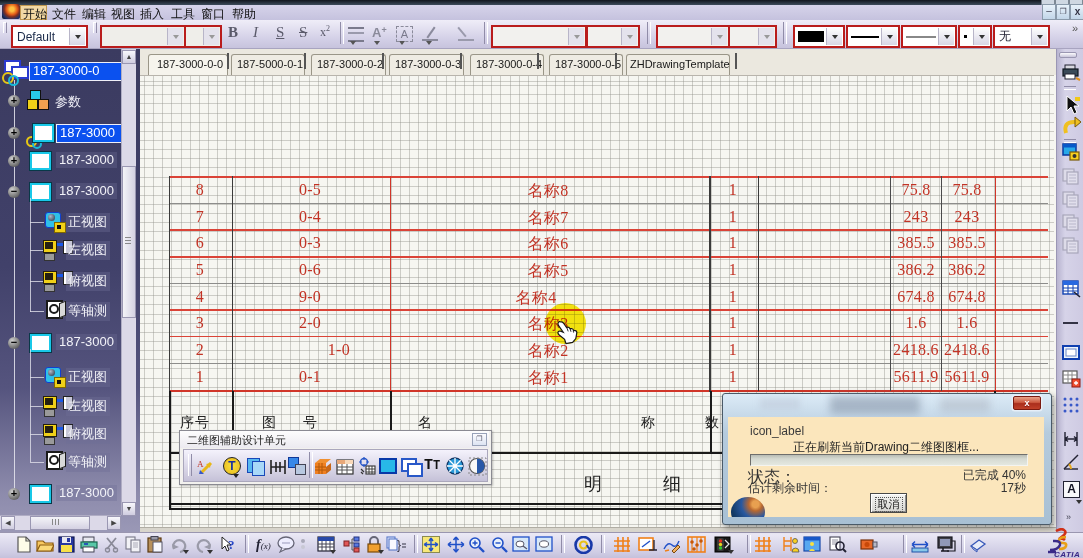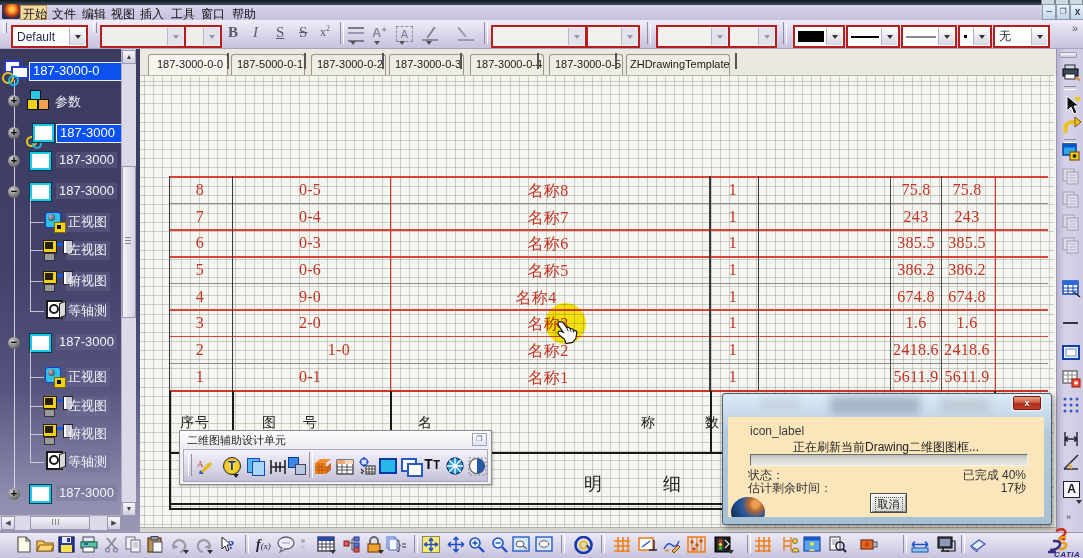--- a/index.html
+++ b/index.html
@@ -719,21 +719,21 @@
 <div id="dlg" style="position:absolute;left:0;top:0">
 <div class="a" style="left:722px;top:393px;width:328px;height:130px;background:linear-gradient(180deg,#dcebf7,#b5cbdd 30%,#a8c0d4);border:1px solid #4a5a68;border-radius:3px;box-shadow:2px 3px 6px rgba(0,0,0,0.4)"></div>
 <div class="a" style="left:830px;top:396px;width:90px;height:18px;background:rgba(108,118,140,0.42);filter:blur(4px)"></div>
 <div class="a" style="left:940px;top:398px;width:50px;height:14px;background:rgba(150,150,160,0.3);filter:blur(4px)"></div>
 <div class="a" style="left:760px;top:398px;width:40px;height:12px;background:rgba(190,200,215,0.5);filter:blur(3px)"></div>
 <div class="a" style="left:1013px;top:396px;width:26px;height:12px;background:linear-gradient(180deg,#e8a288,#cc5a40 45%,#aa2e1c 55%,#c04028);border:1px solid #7a1a10;border-radius:2px;box-shadow:0 0 0 1.5px rgba(235,242,250,0.85);color:#fff;font-size:9px;font-weight:bold;text-align:center;line-height:12px;text-shadow:0 1px 1px #801510">x</div>
 <div class="a" style="left:728px;top:417px;width:316px;height:100px;background:#fbe6bc"></div>
 <div class="a" style="left:750px;top:424px;font-size:12px;color:#3a3a3a">icon_label</div>
 <div class="a" style="left:728px;top:439px;width:316px;text-align:center;font-size:12px;color:#222">正在刷新当前Drawing二维图图框...</div>
 <div class="a" style="left:750px;top:454px;width:276px;height:10px;background:linear-gradient(180deg,#b8bcb4,#d6dad2 40%,#e4e8e0);border-top:1.5px solid #6e6e6c;border-left:1.5px solid #6e6e6c;border-bottom:1.5px solid #f4f4f0;border-right:1.5px solid #f4f4f0"></div>
-<div class="a" style="left:748px;top:467px;font-size:12px;color:#333;white-space:nowrap">状态：</div>
+<div class="a" style="left:748px;top:467px;font-size:16px;color:#333;white-space:nowrap">状态：</div>
 <div class="a" style="left:926px;top:467px;width:100px;text-align:right;font-size:12px;color:#333;white-space:nowrap">已完成 40%</div>
 <div class="a" style="left:748px;top:480px;font-size:12px;color:#333;white-space:nowrap">估计剩余时间：</div>
 <div class="a" style="left:926px;top:480px;width:100px;text-align:right;font-size:12px;color:#333">17秒</div>
 <div class="a" style="left:870px;top:493px;width:37px;height:20px;background:linear-gradient(180deg,#f6f6f4,#d6d6d2);border:1px solid #4a4a48;box-sizing:border-box;box-shadow:inset 1px 1px 0 #ffffff,inset -1px -1px 0 #909090;text-align:center"><span style="display:inline-block;margin-top:2px;outline:1px dotted #555;padding:0 2px;font-size:11px;color:#111;line-height:13px">取消</span></div>
 <div class="a" style="left:728px;top:494px;width:60px;height:23px;overflow:hidden">
       <div style="position:absolute;left:3px;top:3px;width:34px;height:30px;border-radius:50%;background:radial-gradient(circle at 72% 24%,#e8a050 10%,#b86830 20%,#2858a0 42%,#143c68 70%,#0a2848)"></div>
     </div>
 </div>
 
 </body></html>

